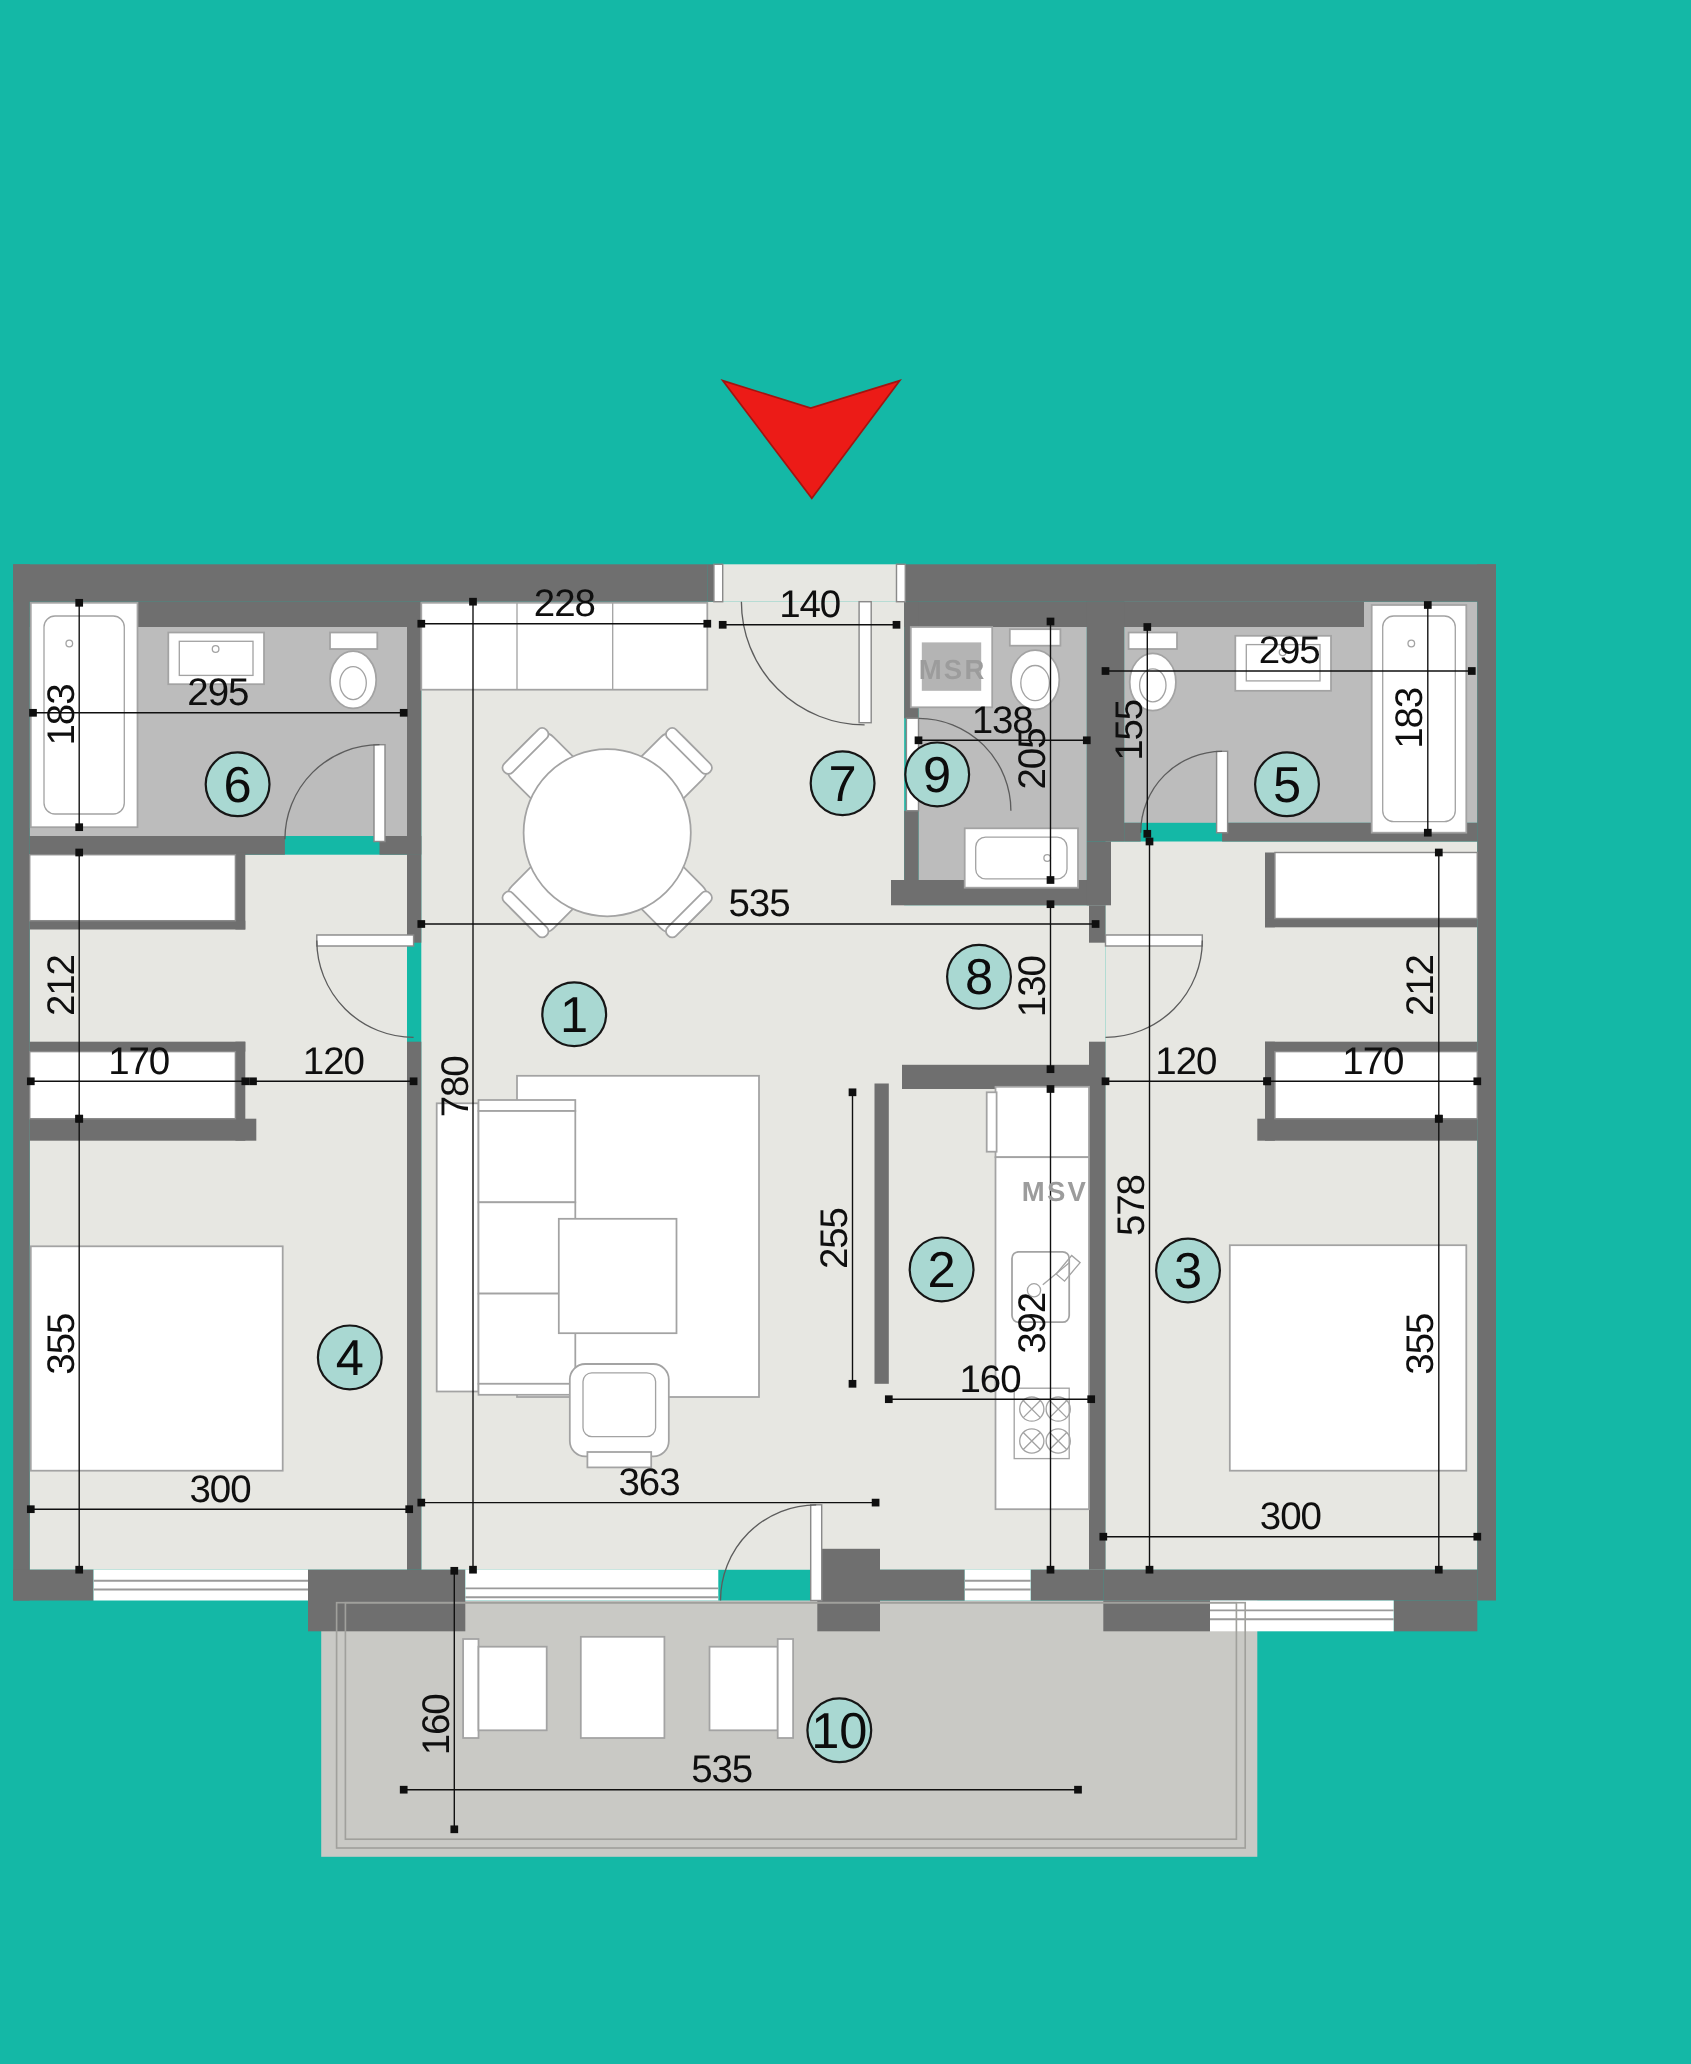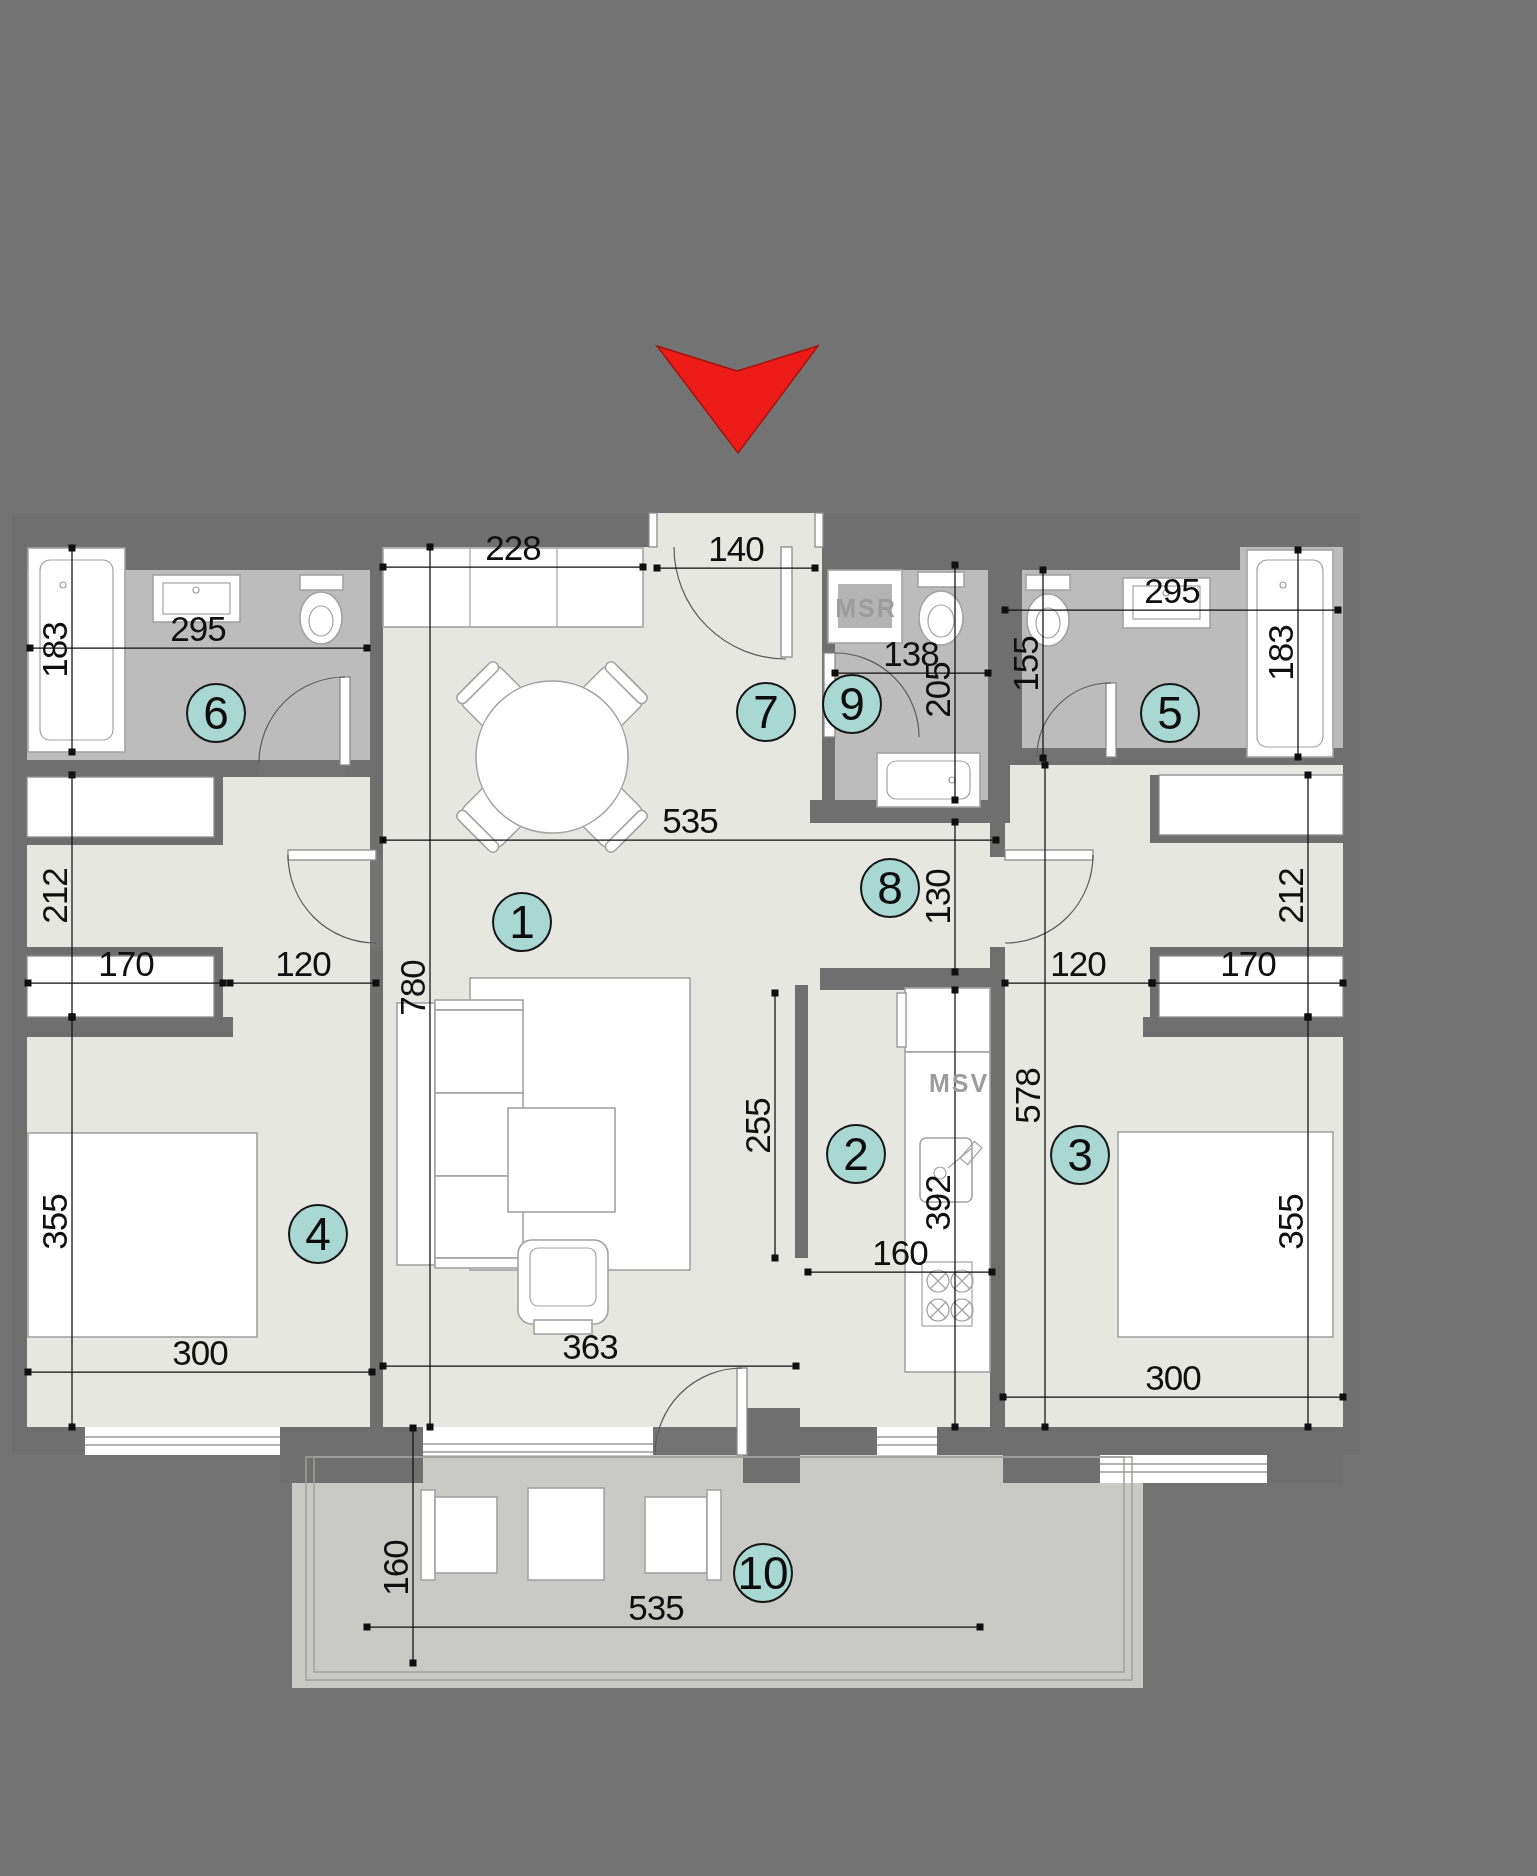--- a/index.html
+++ b/index.html
@@ -1,16 +1,16 @@
 <!DOCTYPE html>
 <html style="--wall: #6f6f6f; --floor-living: #e7e7e2; --floor-bath: #bcbcbc; --floor-balcony: #c9c9c5; --badge: #a9d8d2; --dim: #0f0f0f; --furn: #a3a3a3; --tech: #9c9c9c;"><head>
 <meta charset="utf-8">
 <style>
   html,body{margin:0;padding:0;background:#fff;}
-  .canvas{position:relative;width:1537px;height:1876px;background:#737373;overflow:hidden;
+  .canvas{position:relative;width:1537px;height:1876px;background:#14b8a6;overflow:hidden;
           font-family:"Liberation Sans",sans-serif;}
   svg{position:absolute;left:0;top:0;}
   .wall{fill:var(--wall);}
   .floor{fill:var(--floor-living);}
   .bath{fill:var(--floor-bath);}
   .balc{fill:var(--floor-balcony);}
   .furn{fill:#ffffff;stroke:var(--furn);stroke-width:1.6;}
   .furn-in{fill:none;stroke:var(--furn);stroke-width:1.2;}
   .graybox{fill:#b4b4b4;stroke:none;}
   .leaf{fill:#ffffff;stroke:#8a8a8a;stroke-width:1.3;}

